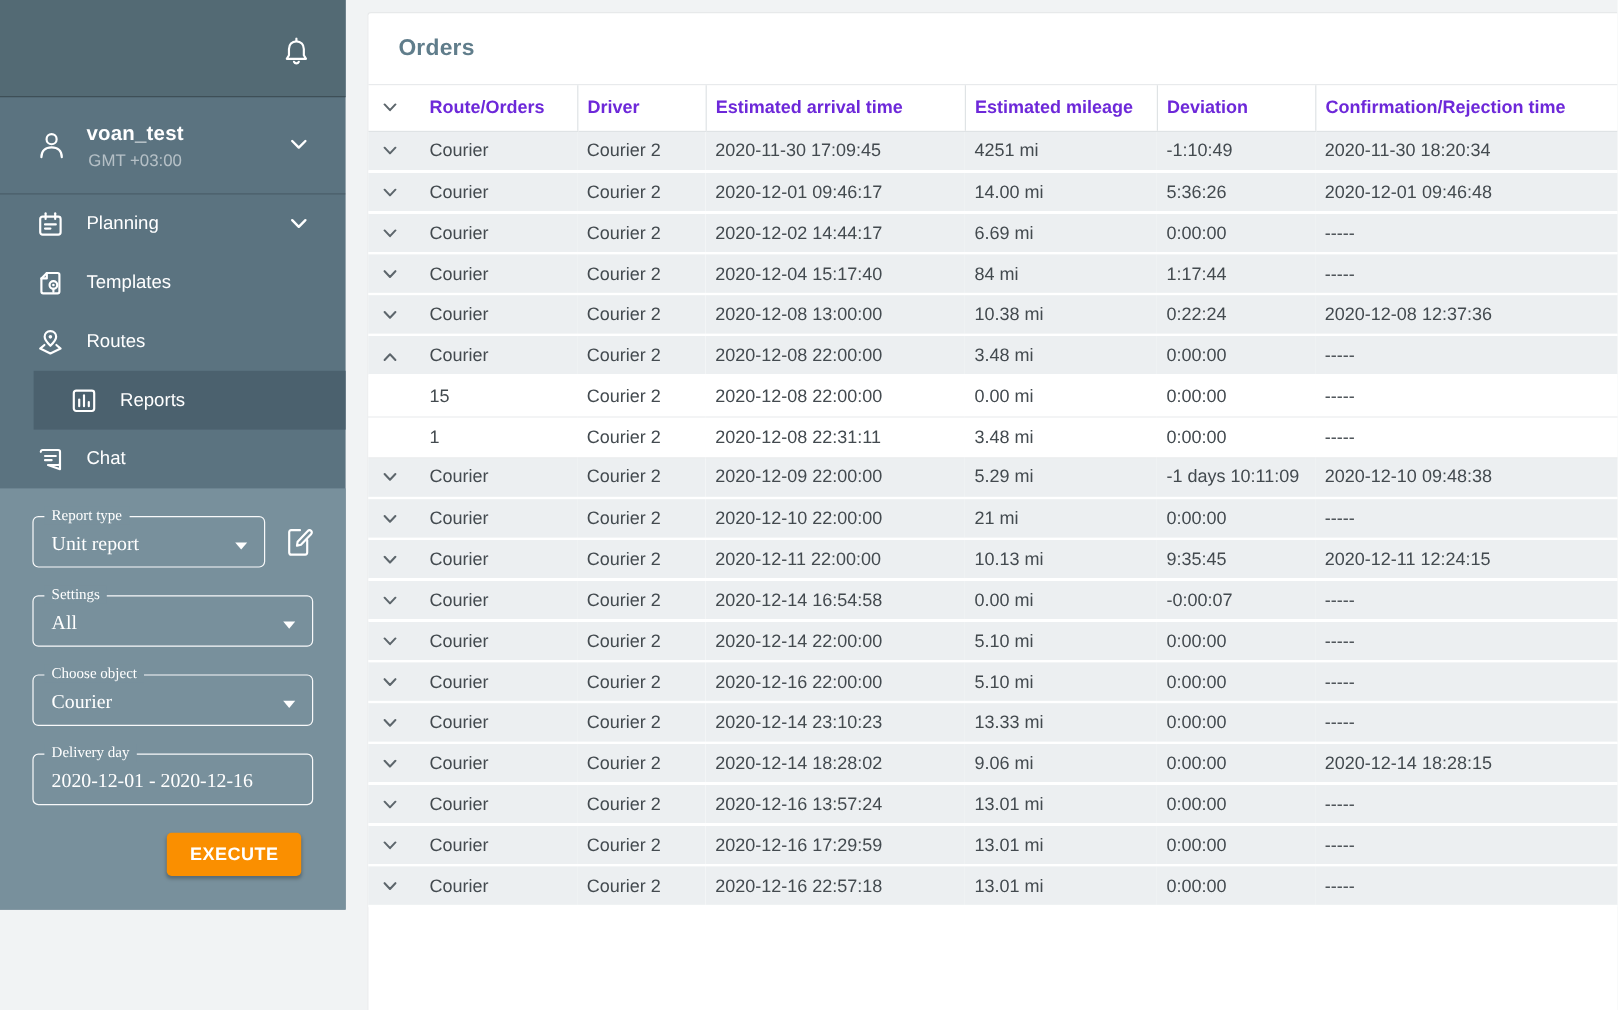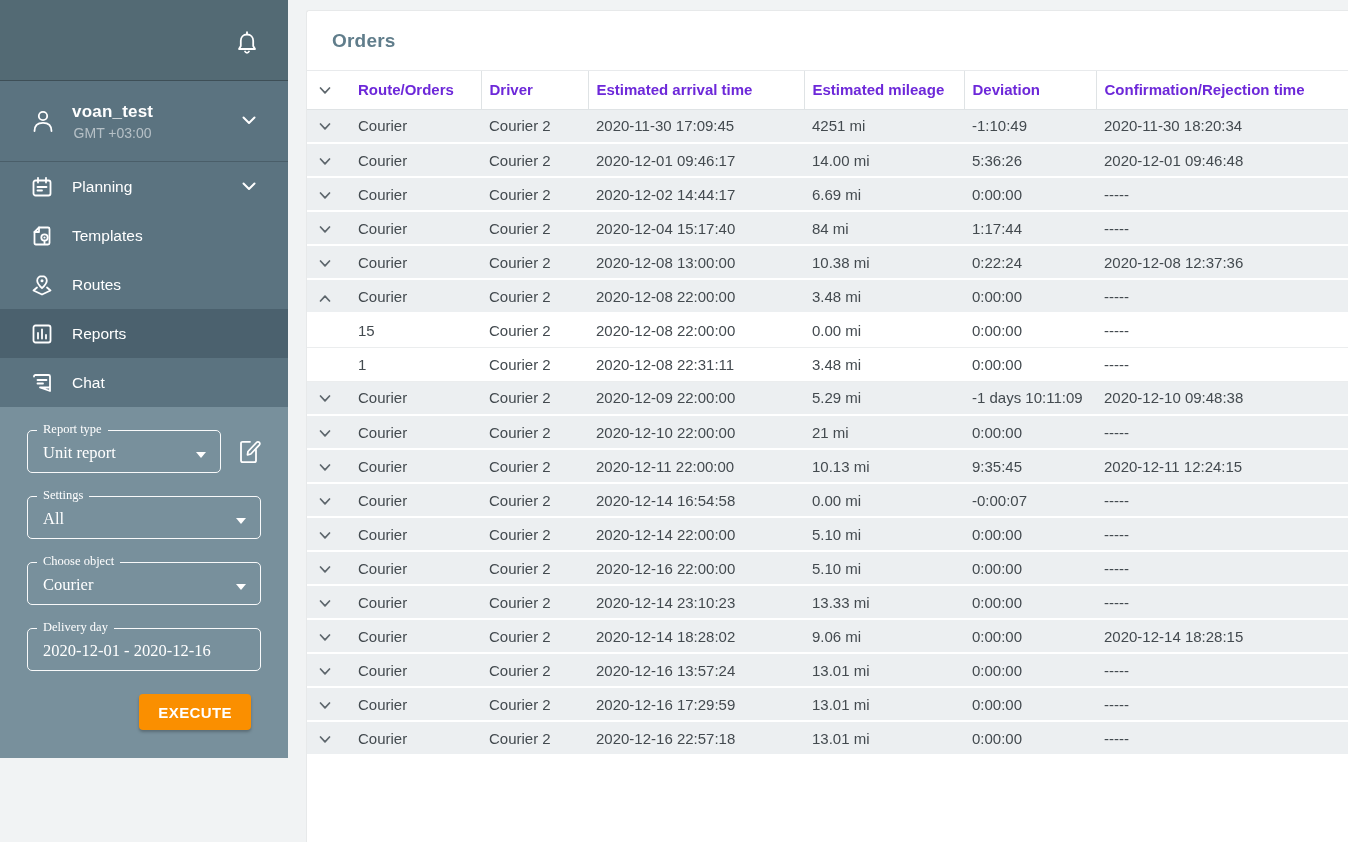--- a/index.html
+++ b/index.html
@@ -16,21 +16,21 @@
   .user-row { height:81px; flex:none; border-bottom:1px solid rgba(0,0,0,.18);
               display:flex; align-items:center; padding:0 24px 0 30px; position:relative; cursor:pointer; }
   .user-icon { width:26px; height:26px; margin-right:16px; flex:none; }
   .user-name { color:#fff; font-size:17px; font-weight:700; letter-spacing:.2px; }
   .user-tz { color:rgba(255,255,255,.55); font-size:14px; margin-top:3px;text-align:center; }
   .row-chev { position:absolute; right:32px; top:50%; margin-top:-5px; }
 
   .menu { flex:none; }
   .menu-item { height:49px; display:flex; align-items:center; padding:0 24px 0 30px;
                position:relative; cursor:pointer; }
-  .menu-item.selected { background:#4b616e; }
+  .menu-item.selected { background:#4b616e;margin-left:28px; }
   .mi-icon { width:24px; height:24px; margin-right:18px; flex:none; display:flex; align-items:center; justify-content:center; }
   .mi-label { color:#fff; font-size:15.5px; }
 
   .form-area { flex:1; background:#78909c; padding-top:23px; }
   .field { position:relative; border:1px solid rgba(255,255,255,.95); border-radius:5px;
            height:43px; margin:0 0 23px 27px; width:234px; cursor:pointer;font-family:Liberation Serif, serif; }
   .field.narrow { width:194px; margin-bottom:0; }
   .field-label { position:absolute; top:-9px; left:9px; background:#78909c; padding:0 6px;
                  font-size:12.5px; color:#fff; white-space:nowrap; }
   .field-value { display:flex; align-items:center; justify-content:space-between;

